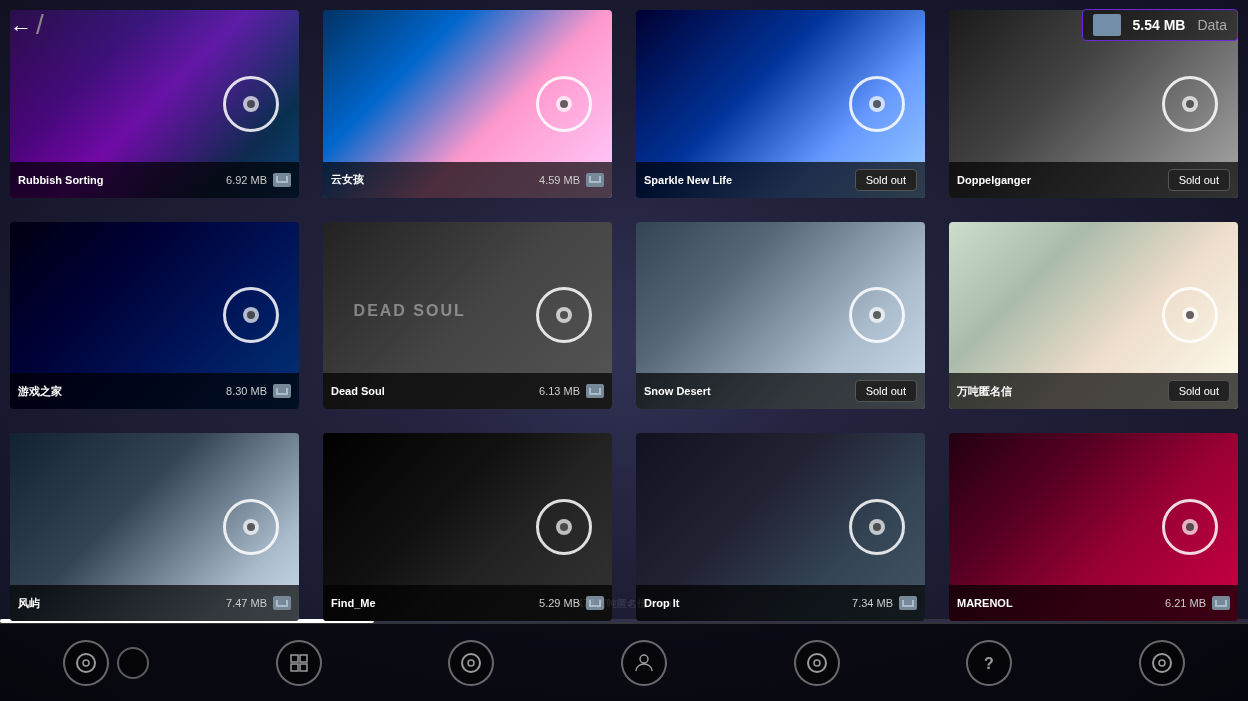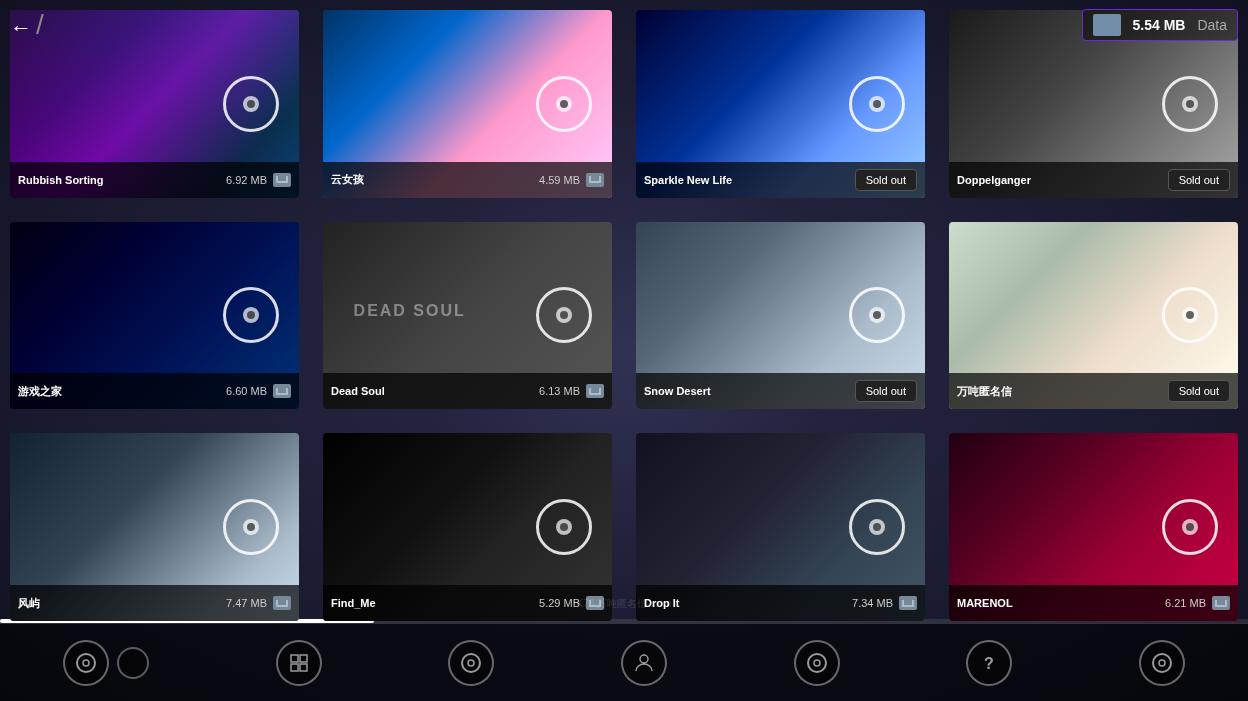--- a/index.html
+++ b/index.html
@@ -407,21 +407,21 @@
     </div>
   </div>
 
   <div class="card card-hotaru">
     <div class="card-bg"></div>
     <div class="card-circle">
       <div class="card-circle-inner"></div>
     </div>
     <div class="card-label">
       <span class="card-title">游戏之家</span>
-      <span class="card-size">6.60 MB</span>
+      <span class="card-size">8.30 MB</span>
       <div class="download-icon"></div>
     </div>
   </div>
 
   <div class="card card-deadsoul">
     <div class="card-bg"></div>
     <span class="card-center-text">DEAD SOUL</span>
     <div class="card-circle">
       <div class="card-circle-inner"></div>
     </div>

